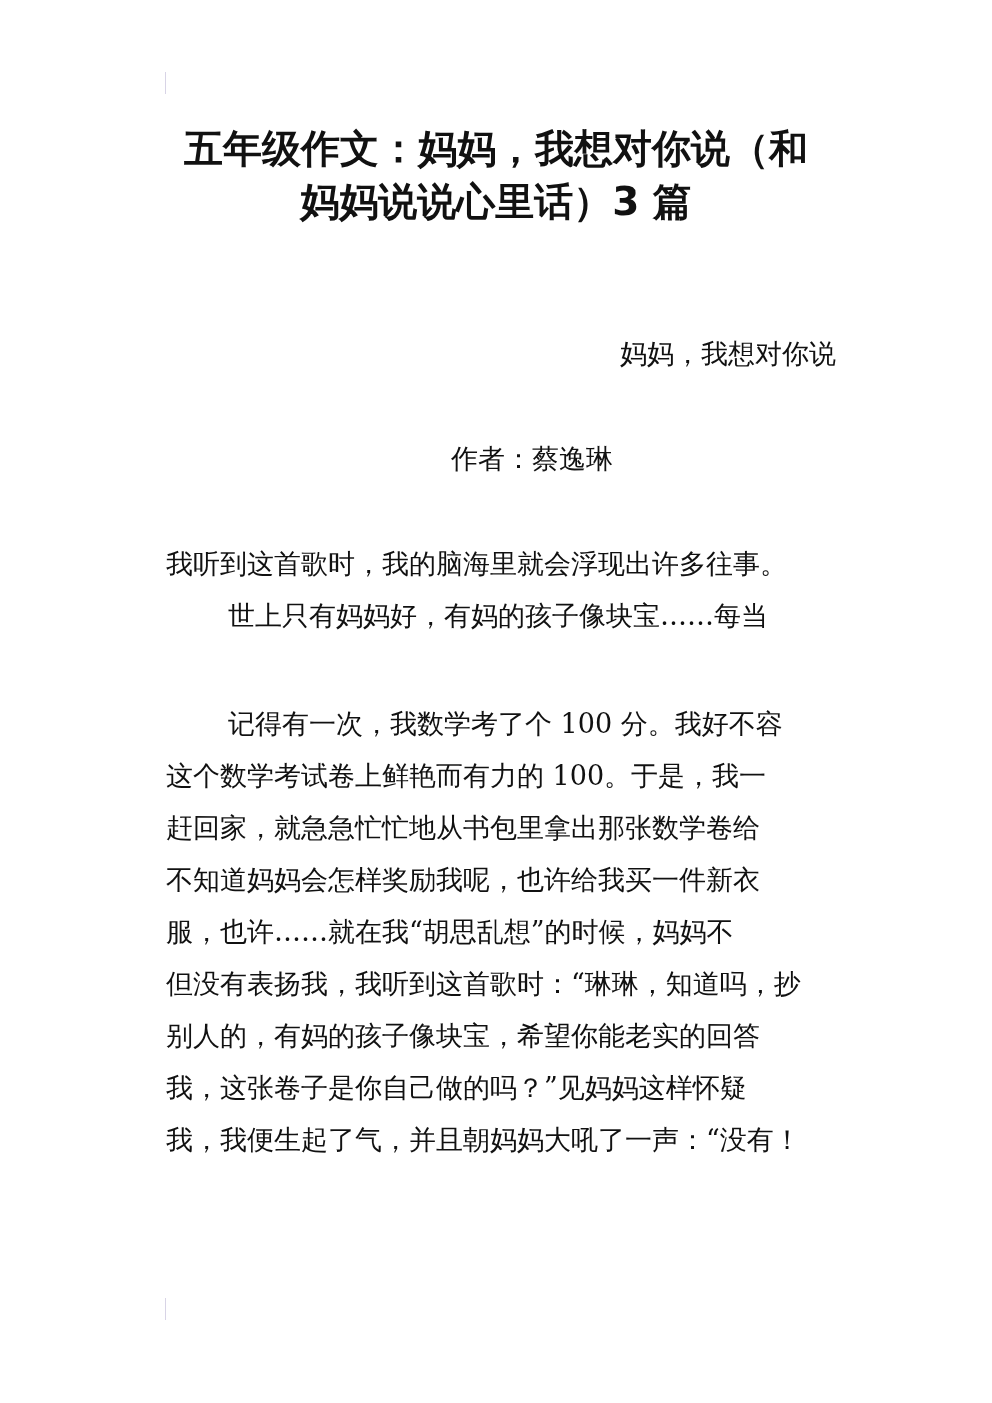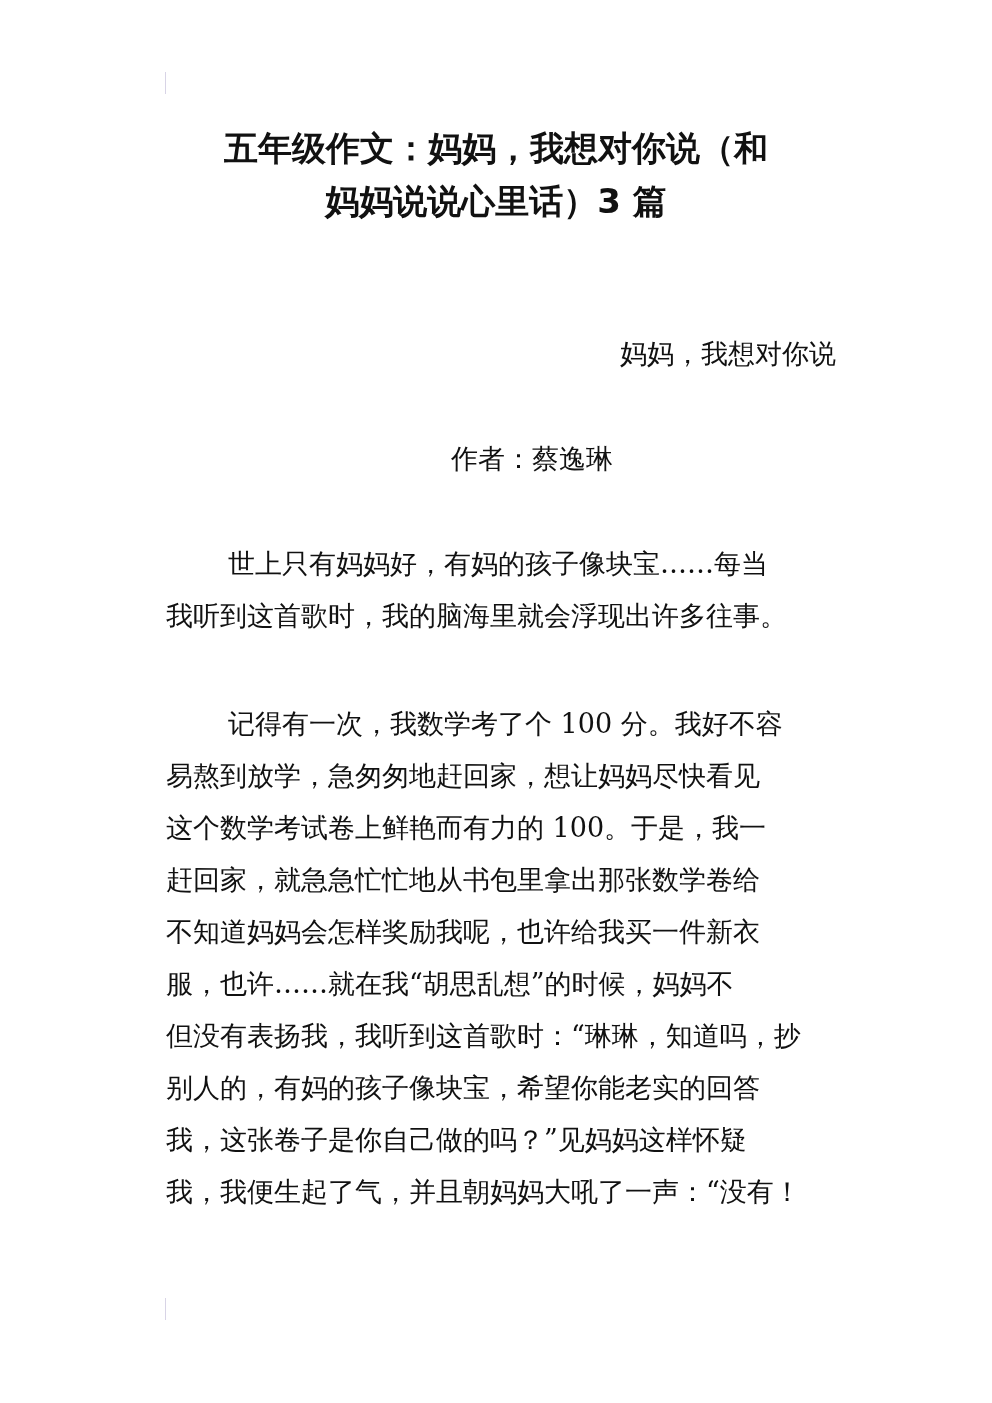--- a/index.html
+++ b/index.html
@@ -5,21 +5,21 @@
   html, body { margin: 0; padding: 0; background: #ffffff; }
   body { width: 992px; height: 1403px; position: relative; overflow: hidden; }
   .page { position: absolute; left: 0; top: 0; width: 992px; height: 1403px; background: #fff; }
   .edge-mark { position: absolute; left: 165px; width: 1px; background: #d8d4e6; }
   .edge-mark.top { top: 72px; height: 22px; }
   .edge-mark.bottom { top: 1298px; height: 22px; }
   .title {
     position: absolute; left: 140px; width: 712px; top: 122px;
     text-align: center;
     font-family: "DejaVu Sans", "Liberation Sans", sans-serif;
-    font-weight: bold; font-size: 34px; line-height: 53px; color: #111;
+    font-weight: bold; font-size: 39px; line-height: 53px; color: #111;
   }
   .title .line { display: block; white-space: nowrap; }
   .body-text {
     font-family: "DejaVu Serif", "Liberation Serif", serif;
     font-size: 27px; color: #111; line-height: 52px;
     position: absolute; left: 166px; width: 670px;
   }
   .line { display: block; white-space: nowrap; }
   .indent { padding-left: 62px; }
 </style>
@@ -37,27 +37,26 @@
 
   <div class="body-text" style="top:328px;text-align:right;">
     <span class="line indent">妈妈，我想对你说</span>
   </div>
 
   <div class="body-text" style="top:433px;text-align:center;">
     <span class="line indent">作者：蔡逸琳</span>
   </div>
 
   <div class="body-text" style="top:538px;">
+    <span class="line">我听到这首歌时，我的脑海里就会浮现出许多往事。</span>
     <span class="line indent">世上只有妈妈好，有妈的孩子像块宝……每当</span>
-    <span class="line">我听到这首歌时，我的脑海里就会浮现出许多往事。</span>
   </div>
 
   <div class="body-text" style="top:698px;">
     <span class="line indent">记得有一次，我数学考了个 100 分。我好不容</span>
-    <span class="line">易熬到放学，急匆匆地赶回家，想让妈妈尽快看见</span>
     <span class="line">这个数学考试卷上鲜艳而有力的 100。于是，我一</span>
     <span class="line">赶回家，就急急忙忙地从书包里拿出那张数学卷给</span>
     <span class="line">不知道妈妈会怎样奖励我呢，也许给我买一件新衣</span>
     <span class="line">服，也许……就在我“胡思乱想”的时候，妈妈不</span>
     <span class="line">但没有表扬我，我听到这首歌时：“琳琳，知道吗，抄</span>
     <span class="line">别人的，有妈的孩子像块宝，希望你能老实的回答</span>
     <span class="line">我，这张卷子是你自己做的吗？”见妈妈这样怀疑</span>
     <span class="line">我，我便生起了气，并且朝妈妈大吼了一声：“没有！</span>
   </div>
 </div>

